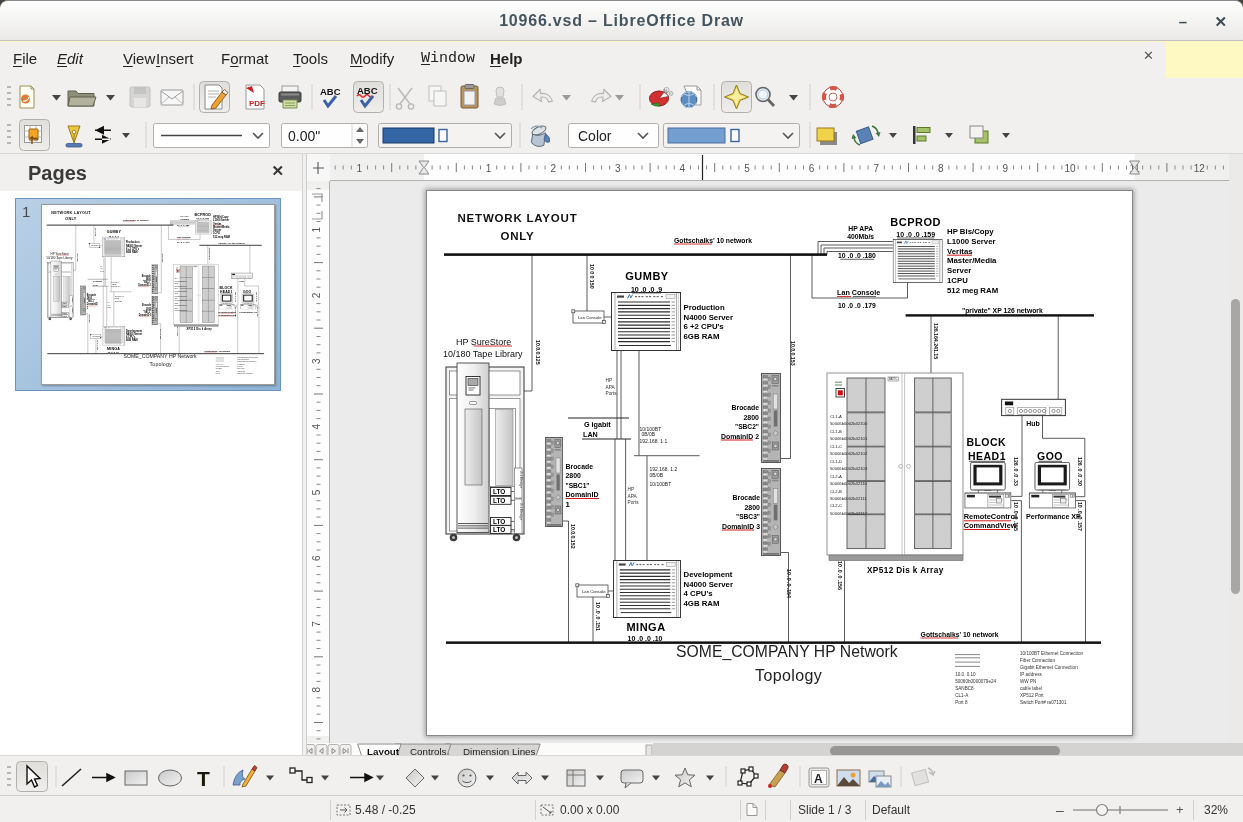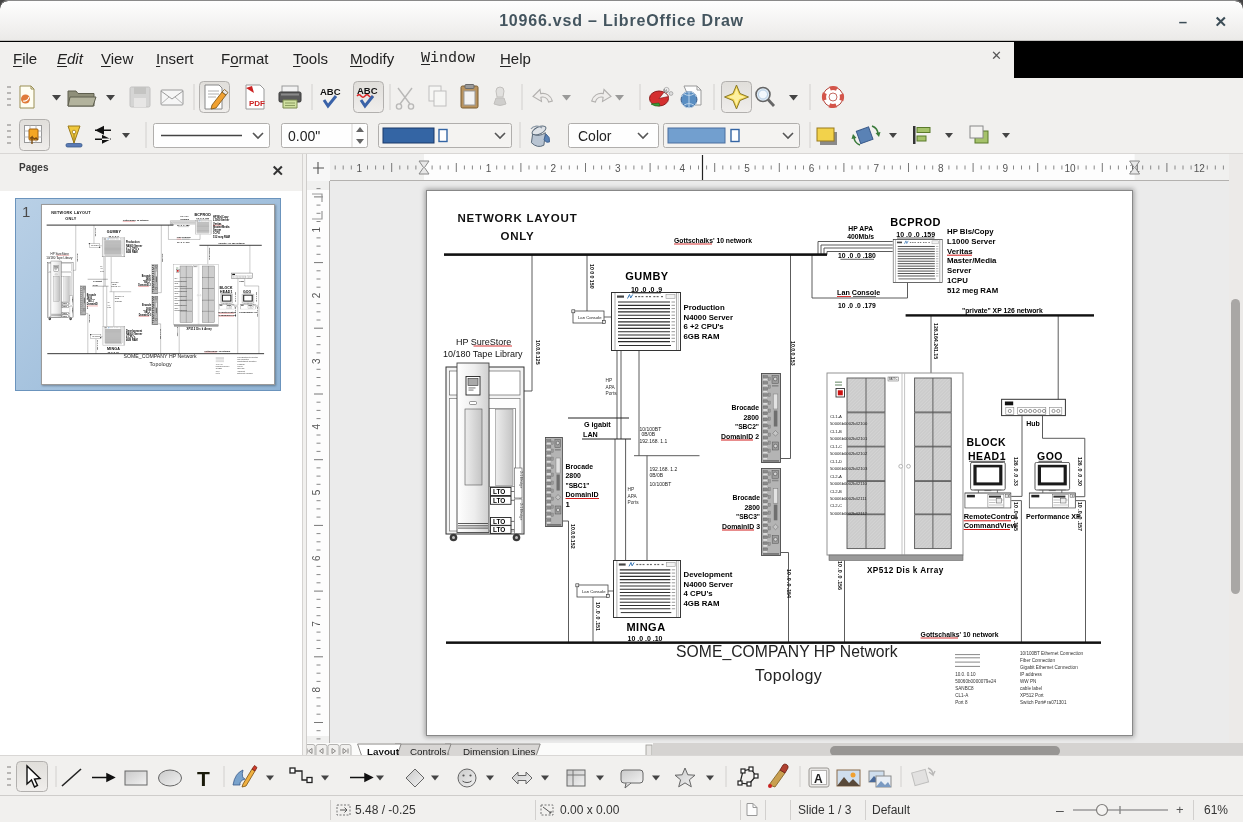--- a/index.html
+++ b/index.html
@@ -1,38 +1,38 @@
 <!DOCTYPE html>
 <html><head>
 <meta charset="utf-8">
 <style>
 * { margin:0; padding:0; box-sizing:border-box; }
 html,body { width:1243px; height:822px; overflow:hidden; background:#444; }
 body { font-family:"Liberation Sans", sans-serif; position:relative; }
 .abs { position:absolute; }
 #win { position:absolute; left:0; top:0; width:1243px; height:822px;
-  background:#000000; border-radius:8px 8px 0 0; overflow:hidden;
+  background:#fef9c3; border-radius:8px 8px 0 0; overflow:hidden;
   border-top:1px solid #8a8a8a; }
 #titlebar { position:absolute; left:0; top:0; width:1243px; height:40px;
   background:linear-gradient(#fefefe,#f3f2f1 60%, #ebeae8);
   border-bottom:1px solid #c3c1bf; border-radius:8px 8px 0 0; }
 #titlebar .title { position:absolute; left:0; right:0; top:11px; text-align:center;
   font-size:16px; font-weight:bold; color:#44555f; letter-spacing:0.8px; }
 #titlebar .btn { position:absolute; top:12px; font-size:15px; font-weight:bold; color:#3c4d57; }
-#menubar { position:absolute; left:0; top:41px; width:1014px; height:36px; background:#f1f0ee; }
+#menubar { position:absolute; left:0; top:41px; width:1166px; height:36px; background:#f1f0ee; }
 #menubar span { position:absolute; top:8px; font-size:15px; color:#222; }
 #menubar u { text-decoration:underline; text-underline-offset:2px; }
 #tb1 { position:absolute; left:0; top:77px; width:1243px; height:38px; background:#f1f0ee; }
 #tb2 { position:absolute; left:0; top:115px; width:1243px; height:38px; background:#f1f0ee;
   border-bottom:1px solid #d9d7d5; }
 .grip { position:absolute; width:4px; top:8px; bottom:8px;
   background:repeating-linear-gradient(#b9b7b5 0 2px, transparent 2px 6px); }
 #pagespanel { position:absolute; left:0; top:153px; width:302px; height:601px; background:#fff; }
 #pageshdr { position:absolute; left:0; top:0; width:302px; height:37px; background:#f1f0ee; }
-#pageshdr .t { position:absolute; left:19px; top:8px; font-size:10px; font-weight:bold; color:#3a3a3a; }
+#pageshdr .t { position:absolute; left:28px; top:8px; font-size:20px; font-weight:bold; color:#3a3a3a; }
 #pageshdr .x { position:absolute; right:18px; top:8px; font-size:15px; font-weight:bold; color:#333; }
 #panelsplit { position:absolute; left:302px; top:153px; width:5px; height:601px;
   background:#f1f0ee; border-left:1px solid #d5d3d1; border-right:1px solid #cfcdcb; }
 #rulercorner { position:absolute; left:307px; top:153px; width:23px; height:27px; background:#f7f7f7; }
 #hruler { position:absolute; left:330px; top:153px; width:899px; height:27px; background:#f1f1f0; }
 #vruler { position:absolute; left:307px; top:180px; width:23px; height:562px; background:#f7f7f7; }
 #canvas { position:absolute; left:330px; top:180px; width:899px; height:562px; background:#ebebeb; overflow:hidden; }
 #page { position:absolute; left:96px; top:9px; width:707px; height:546px; background:#fff;
   border:1px solid #888; box-shadow:0 0 5px 1px rgba(0,0,0,0.35); }
 #vscroll { position:absolute; left:1229px; top:153px; width:14px; height:589px; background:#eceae8; }
@@ -52,27 +52,27 @@
 <body>
 <div id="win">
   <div id="titlebar">
     <div class="title">10966.vsd – LibreOffice Draw</div>
     <div class="btn" style="right:56px;">–</div>
     <div class="btn" style="right:16px;">✕</div>
   </div>
   <div id="menubar">
     <span style="left:13px;"><u>F</u>ile</span>
     <span style="left:57px;font-style:italic;"><u>E</u>dit</span>
-    <span style="left:101px;"><u>V</u>iew</span>
+    <span style="left:123px;"><u>V</u>iew</span>
     <span style="left:156px;"><u>I</u>nsert</span>
     <span style="left:221px;">F<u>o</u>rmat</span>
     <span style="left:293px;"><u>T</u>ools</span>
     <span style="left:350px;text-align:center;"><u>M</u>odify</span>
     <span style="left:421px;font-family:Liberation Mono, monospace;"><u>W</u>indow</span>
-    <span style="left:500px;"><u>H</u>elp</span>
+    <span style="left:490px;font-weight:bold;"><u>H</u>elp</span>
     <span style="right:12px; top:6px; color:#555; font-size:13px;">✕</span>
   </div>
   <div id="tb1">
     <div class="grip" style="left:7px"></div>
     <svg width="1243" height="38" style="position:absolute;left:0;top:0">
       <defs>
         <linearGradient id="btng" x1="0" y1="0" x2="0" y2="1">
           <stop offset="0" stop-color="#e0deda"></stop>
             <stop offset="1" stop-color="#f0eeec"></stop>
         </linearGradient>
@@ -1138,15 +1138,15 @@
     </svg>
     <span class="abs" style="left:798px; top:7px;">Slide 1 / 3</span>
     <span class="abs" style="left:872px; top:7px;">Default</span>
     <span class="abs" style="left:1056px; top:6px; color:#555; font-size:14px;">–</span>
     <svg width="120" height="18" style="position:absolute;left:1070px;top:5px">
       <line x1="3" y1="9" x2="98" y2="9" stroke="#9a9a9a" stroke-width="1.4"></line>
       <line x1="50" y1="5" x2="50" y2="13" stroke="#888" stroke-width="1.4"></line>
       <circle cx="32" cy="9" r="5.5" fill="#f4f3f1" stroke="#7f7d7b" stroke-width="1.2"></circle>
     </svg>
     <span class="abs" style="left:1176px; top:6px; color:#555; font-size:13px;">+</span>
-    <span class="abs" style="left:1204px; top:7px;">61%</span>
+    <span class="abs" style="left:1204px; top:7px;">32%</span>
 </div>
 </div>
 
 </body></html>

